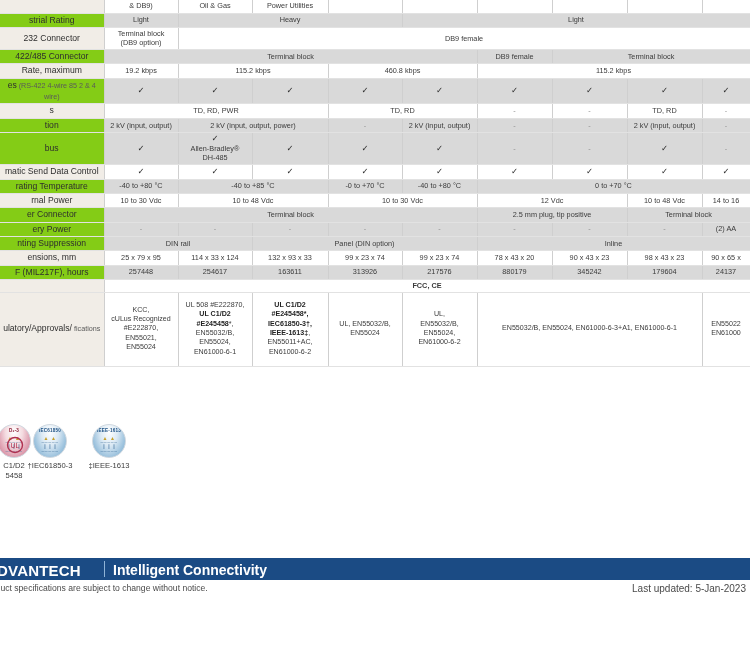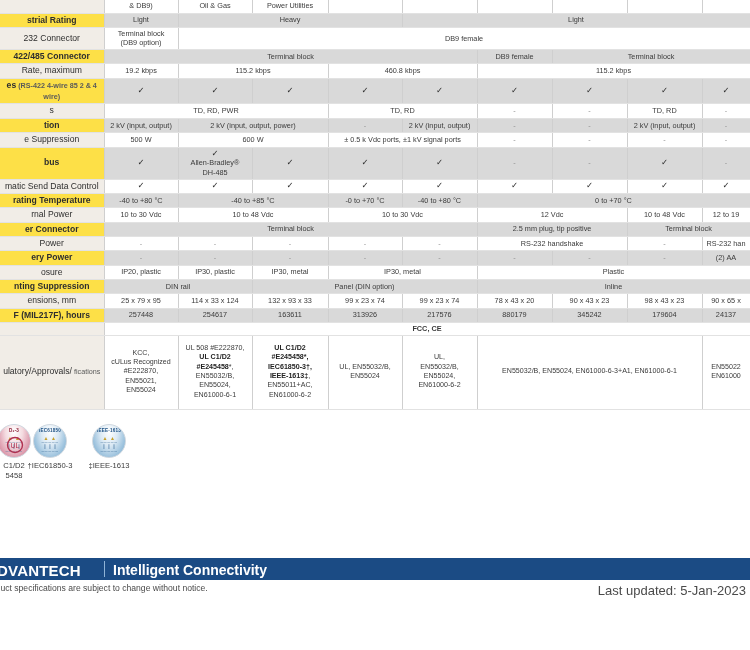--- a/index.html
+++ b/index.html
@@ -40,21 +40,21 @@
   td.rowlabel {
     text-align: left;
     padding-left: 2px;
     font-size: 8.6px;
     color: #2e2e2e;
     border-right: 1px solid #bdbdbd;
     background: #f1ede7;
   }
   td.rowlabel .sub { font-size: 7.2px; color: #5a5a5a; }
   tr.shade td { background: #d9d9d9; }
-  tr.shade td.rowlabel { background: #fde047; font-weight: bold; }
+  tr.shade td.rowlabel { background: #84cc16; }
   tr.plain td { background: #ffffff; }
   tr.plain td.rowlabel { background: #f1ede7; }
 
   .chk { font-size: 8.5px; color: #2f2f2f; line-height: 1; }
   .dash { color: #8d8d8d; }
   .bold { font-weight: bold; color: #232323; }
   td.reg { font-size: 7.1px; line-height: 1.45; padding: 3px 2px; vertical-align: middle; }
 
   
   #badges {
@@ -140,21 +140,21 @@
   }
   #disclaimer {
     position: absolute;
     left: -12px; top: 583px;
     font-size: 8.6px;
     color: #4a4a4a;
   }
   #lastupd {
     position: absolute;
     right: 4px; top: 583px;
-    font-size: 13px;
+    font-size: 10px;
     color: #4a4a4a;
   }
 </style>
 </head>
 <body>
 
 <div id="page">
 
   <table class="spec">
     <colgroup>
@@ -231,30 +231,20 @@
           <td class="rowlabel">tion</td>
           <td>2 kV (input, output)</td>
           <td colspan="2">2 kV (input, output, power)</td>
           <td><span class="dash">-</span></td>
           <td>2 kV (input, output)</td>
           <td><span class="dash">-</span></td>
           <td><span class="dash">-</span></td>
           <td>2 kV (input, output)</td>
           <td><span class="dash">-</span></td>
         </tr>
-        <tr class="plain" style="height: 12px;">
-          <td class="rowlabel">e Suppression</td>
-          <td>500 W</td>
-          <td colspan="2">600 W</td>
-          <td colspan="2">± 0.5 k Vdc ports, ±1 kV signal ports</td>
-          <td><span class="dash">-</span></td>
-          <td><span class="dash">-</span></td>
-          <td><span class="dash">-</span></td>
-          <td><span class="dash">-</span></td>
-        </tr>
         <tr class="shade" style="height: 32px;">
           <td class="rowlabel">bus</td>
           <td><span class="chk">✓</span></td>
           <td><span class="chk">✓</span><br>Allen-Bradley®<br>DH-485</td>
           <td><span class="chk">✓</span></td>
           <td><span class="chk">✓</span></td>
           <td><span class="chk">✓</span></td>
           <td><span class="dash">-</span></td>
           <td><span class="dash">-</span></td>
           <td><span class="chk">✓</span></td>
@@ -280,58 +270,39 @@
           <td>-40 to +80 °C</td>
           <td colspan="4">0 to +70 °C</td>
         </tr>
         <tr class="plain" style="height: 12px;">
           <td class="rowlabel">rnal Power</td>
           <td>10 to 30 Vdc</td>
           <td colspan="2">10 to 48 Vdc</td>
           <td colspan="2">10 to 30 Vdc</td>
           <td colspan="2">12 Vdc</td>
           <td>10 to 48 Vdc</td>
-          <td>12 to 19</td>
+          <td>14 to 16</td>
         </tr>
         <tr class="shade" style="height: 12px;">
           <td class="rowlabel">er Connector</td>
           <td colspan="5">Terminal block</td>
           <td colspan="2">2.5 mm plug, tip positive</td>
           <td colspan="2">Terminal block</td>
         </tr>
-        <tr class="plain" style="height: 12px;">
-          <td class="rowlabel"> Power</td>
-          <td><span class="dash">-</span></td>
-          <td><span class="dash">-</span></td>
-          <td><span class="dash">-</span></td>
-          <td><span class="dash">-</span></td>
-          <td><span class="dash">-</span></td>
-          <td colspan="2">RS-232 handshake</td>
-          <td><span class="dash">-</span></td>
-          <td>RS-232 han</td>
-        </tr>
         <tr class="shade" style="height: 12px;">
           <td class="rowlabel">ery Power</td>
           <td><span class="dash">-</span></td>
           <td><span class="dash">-</span></td>
           <td><span class="dash">-</span></td>
           <td><span class="dash">-</span></td>
           <td><span class="dash">-</span></td>
           <td><span class="dash">-</span></td>
           <td><span class="dash">-</span></td>
           <td><span class="dash">-</span></td>
           <td>(2) AA</td>
-        </tr>
-        <tr class="plain" style="height: 12px;">
-          <td class="rowlabel">osure</td>
-          <td>IP20, plastic</td>
-          <td>IP30, plastic</td>
-          <td>IP30, metal</td>
-          <td colspan="2">IP30, metal</td>
-          <td colspan="4">Plastic</td>
         </tr>
         <tr class="shade" style="height: 12px;">
           <td class="rowlabel">nting Suppression</td>
           <td colspan="2">DIN rail</td>
           <td colspan="3">Panel (DIN option)</td>
           <td colspan="4">Inline</td>
         </tr>
         <tr class="plain" style="height: 12px;">
           <td class="rowlabel">ensions, mm</td>
           <td>25 x 79 x 95</td>

